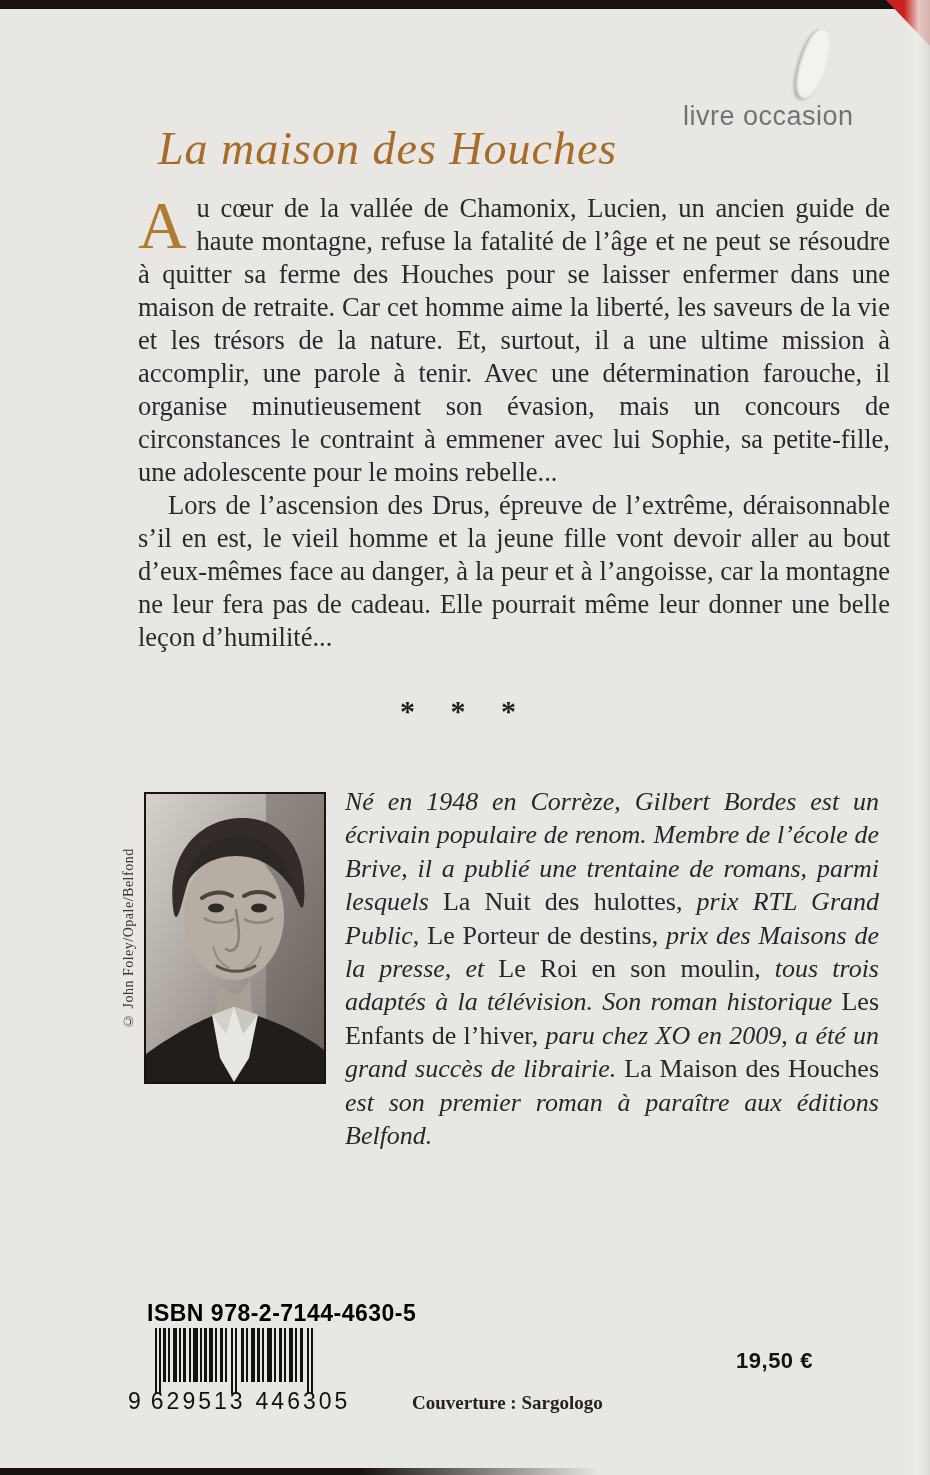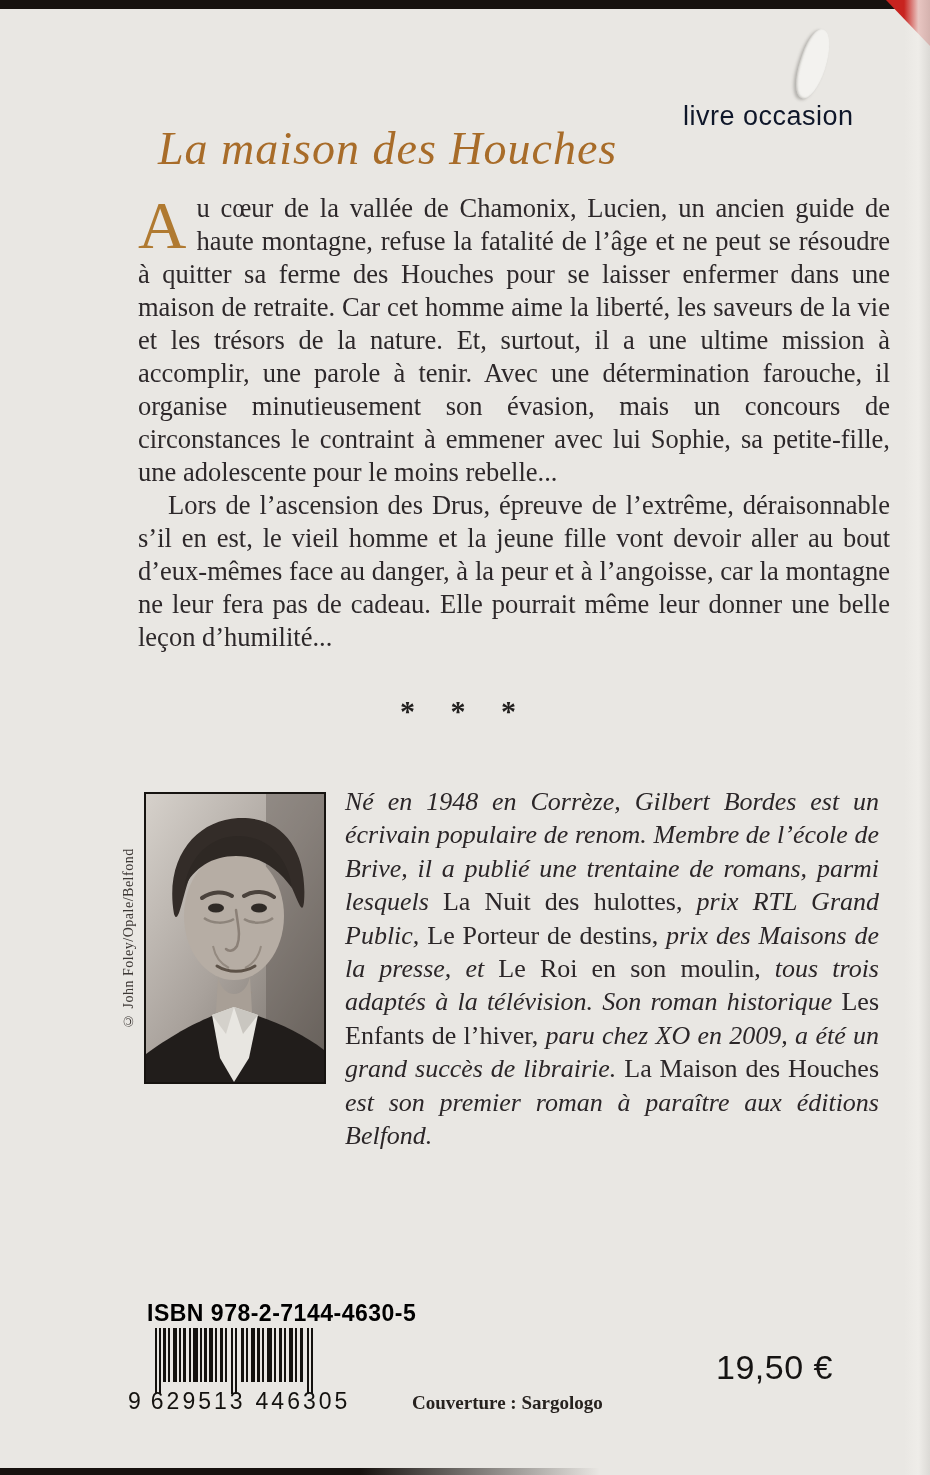--- a/index.html
+++ b/index.html
@@ -24,21 +24,21 @@
     opacity:.8;
   }
   .tear-mark{
     position:absolute;left:800px;top:28px;width:26px;height:72px;
     background:#f3f2ef;border-radius:45% 55% 50% 50%;
     transform:rotate(18deg);
     box-shadow:-2px 2px 3px rgba(120,118,112,.45), inset 1px -1px 2px rgba(140,138,130,.4);
   }
   .stamp{
     position:absolute;left:683px;top:101px;
-    font-family:"Liberation Sans", sans-serif;font-size:27px;color:#0f172a;
+    font-family:"Liberation Sans", sans-serif;font-size:27px;color:#737373;
     letter-spacing:.5px;white-space:nowrap;
   }
   .book-title{
     position:absolute;left:158px;top:122px;
     font-style:italic;font-size:46px;color:#a86c29;letter-spacing:1px;
     white-space:nowrap;
   }
   .synopsis{
     position:absolute;left:138px;top:192px;width:752px;
     font-size:26.5px;line-height:33px;text-align:justify;
@@ -84,21 +84,21 @@
   }
   .barcode-digits .grp{letter-spacing:3px;}
   .cover-credit{
     position:absolute;left:412px;top:1392px;width:210px;text-align:left;
     font-size:19px;font-weight:bold;color:#27221f;white-space:nowrap;
   }
   .price-block{
     position:absolute;left:682px;top:1348px;width:185px;text-align:center;
     font-family:"Liberation Sans", sans-serif;color:#161413;
   }
-  .price{font-size:34px;font-weight:normal;letter-spacing:.5px;}
+  .price{font-size:22px;font-weight:bold;letter-spacing:.5px;}
   .price-note{font-size:26px;margin-top:3px;letter-spacing:.2px;}
 </style>
 </head>
 <body>
 
 <div id="page">
 
   <div class="top-strip"></div>
   <div class="corner-triangle"></div>
   <div class="bottom-strip"></div>

